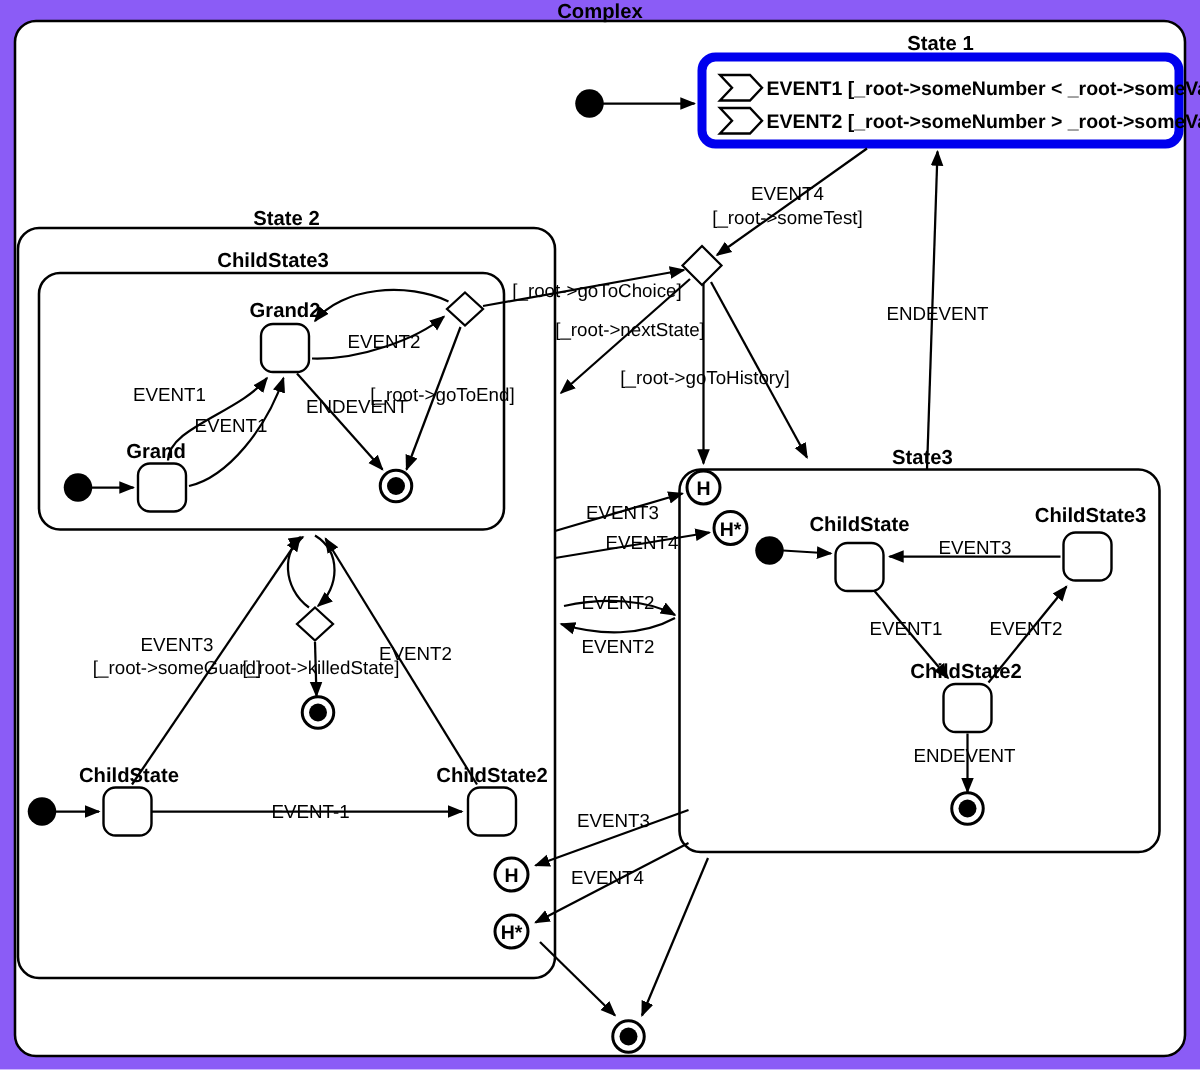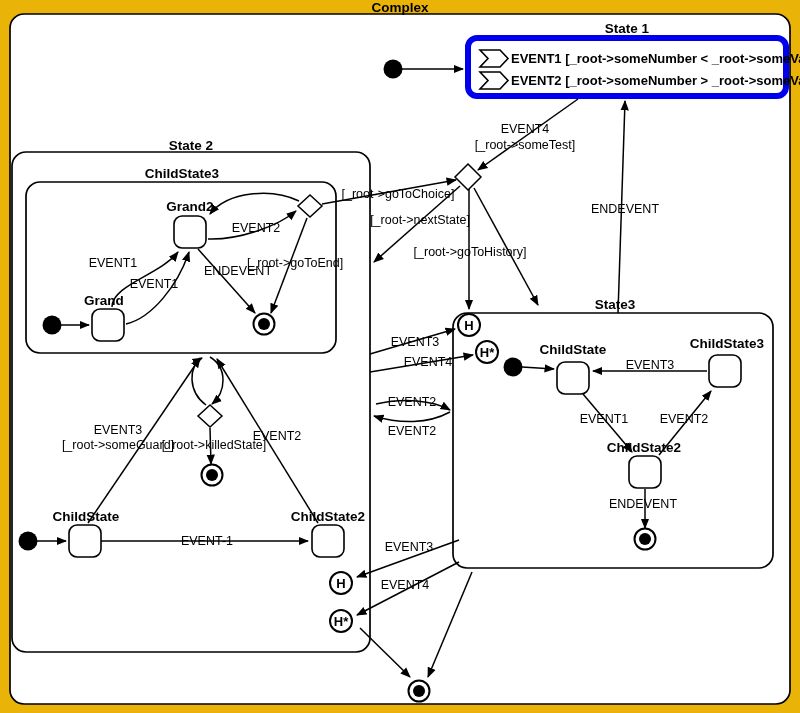--- a/index.html
+++ b/index.html
@@ -7,21 +7,21 @@
     padding: 0;
     background: #ffffff;
   }
   body {
     font-family: "Liberation Sans", sans-serif;
   }
   #canvas {
     position: relative;
     width: 800px;
     height: 713px;
-    background: #eab308;
+    background: #8b5cf6;
     overflow: hidden;
   }
   svg.diagram {
     position: absolute;
     left: 0;
     top: 0;
     width: 800px;
     height: 713px;
   }
   .lbl {

